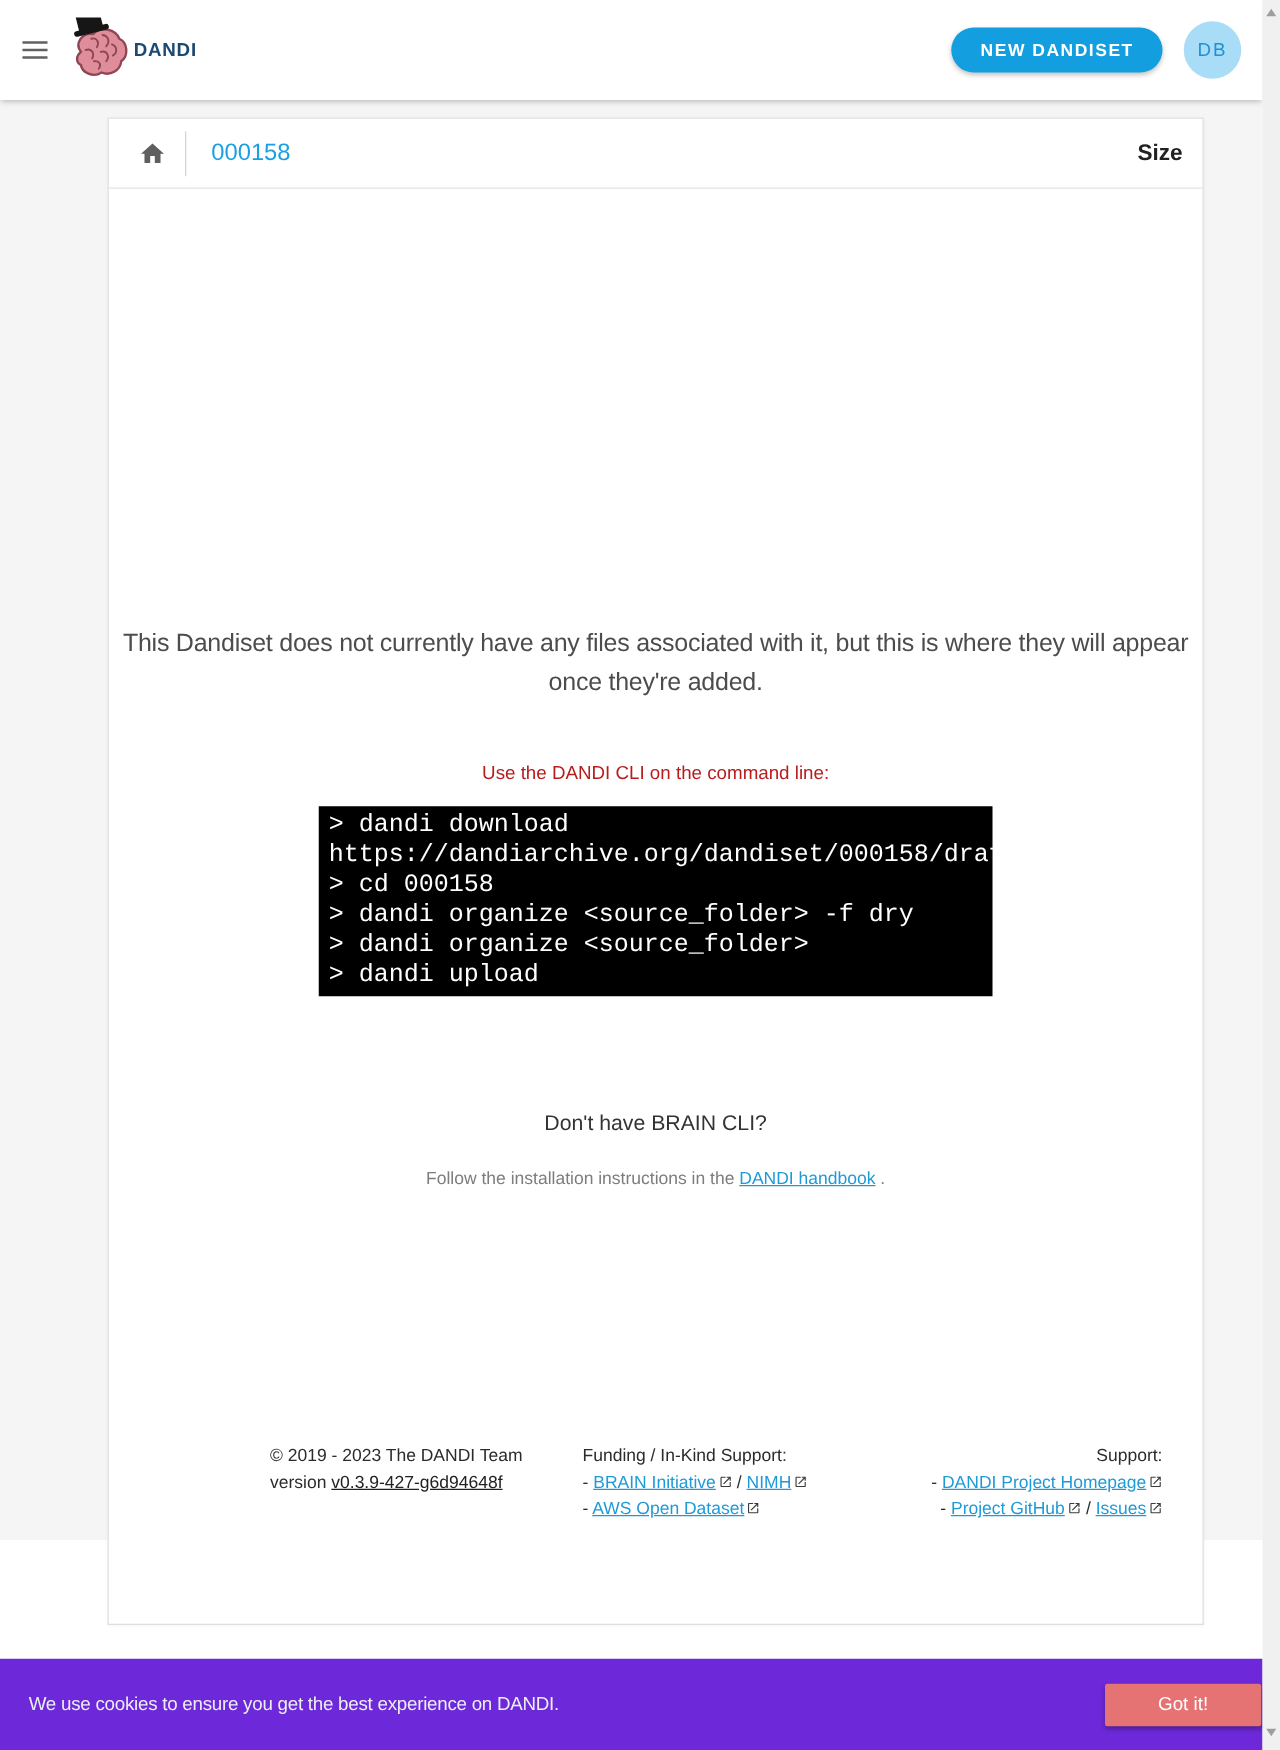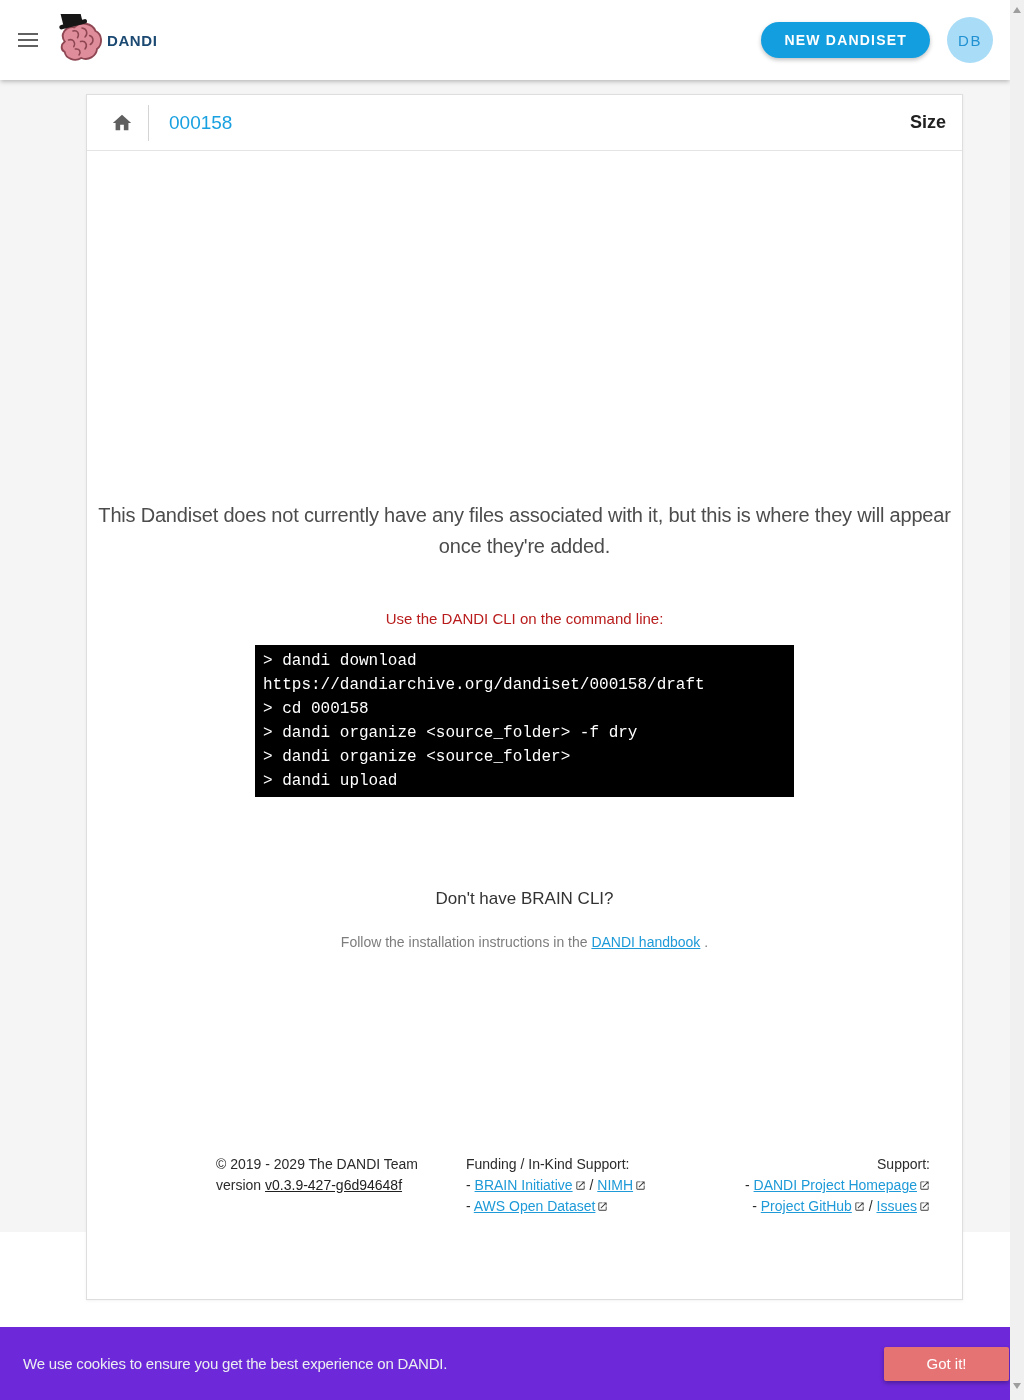--- a/index.html
+++ b/index.html
@@ -38,21 +38,21 @@
     border:1px solid #dedede; box-shadow:0 1px 3px rgba(0,0,0,.05); display:flex; flex-direction:column;margin-left:20px; }
   .crumbrow { height:56px; flex:0 0 56px; display:flex; align-items:center; border-bottom:1px solid #e4e4e4; padding:0 16px 0 24px; }
   .crumb-divider { width:1px; height:36px; background:#d4d4d4; margin:0 20px 0 15px; }
   .dandiset-id { font-size:19px; font-weight:500; color:#18a0e0; cursor:pointer; }
   .size-label { margin-left:auto; font-size:18px; font-weight:bold; color:#212121; }
   .card-content { flex:1; display:flex; flex-direction:column; align-items:center; justify-content:center;gap:12px; }
   .empty-message { width:100%; padding:0 2px; text-align:center; font-size:20px; line-height:31px;
     font-weight:300; color:#4c4c4c; letter-spacing:-.2px; }
   .cli-heading { margin-top:36px; font-size:15px; color:#b91c1c; }
   .codeblock { margin-top:6px; width:539px; background:#000; color:#fff; padding:4px 8px;
-    font-family:"Liberation Mono", monospace; font-size:16px; line-height:24px; }
+    font-family:"Liberation Mono", monospace; font-size:20px; line-height:24px; }
   .codeblock div { white-space:pre-wrap; }
   .no-cli-heading { margin-top:80px; font-size:17px; color:#333; }
   .follow-line { margin-top:13px; font-size:14px; color:#7d7d7d; }
   a.link, .link { color:#1e9ad8; text-decoration:underline; cursor:pointer; }
   
   .footer-col { position:absolute; font-size:14px; line-height:21px; color:#2b2b2b; }
   .footer-col .version-link { color:#212121; text-decoration:underline; cursor:pointer; }
   .ext-icon { display:inline-block; vertical-align:-1px; margin-left:2px; }
   
   .cookie-banner { position:absolute; top:1327px; left:0; width:1010px; height:73px; background:#6d28d9;
@@ -115,21 +115,21 @@
         <div>&gt; dandi upload</div>
       </div>
 
       <div class="no-cli-heading">Don't have BRAIN CLI?</div>
 
       <div class="follow-line"><span>Follow the installation instructions in the </span><a class="link">DANDI handbook</a><span> .</span></div>
     </div>
   </section>
 
   <div class="footer-col" style="left:216px; top:1154px;">
-    <div>© 2019 - 2029 The DANDI Team</div>
+    <div>© 2019 - 2023 The DANDI Team</div>
     <div><span>version </span><a class="version-link">v0.3.9-427-g6d94648f</a></div>
   </div>
 
   <div class="footer-col" style="left:466px; top:1154px;">
     <div>Funding / In-Kind Support:</div>
     <div><span>- </span><a class="link">BRAIN Initiative</a><svg class="ext-icon" width="11" height="11" viewBox="0 0 24 24">
           <path fill="#3c3c3c" d="M19 19H5V5h7V3H5c-1.1 0-2 .9-2 2v14c0 1.1.9 2 2 2h14c1.1 0 2-.9 2-2v-7h-2v7zM14 3v2h3.59l-9.83 9.83 1.41 1.41L19 6.41V10h2V3h-7z"></path>
         </svg><span> / </span><a class="link">NIMH</a><svg class="ext-icon" width="11" height="11" viewBox="0 0 24 24">
           <path fill="#3c3c3c" d="M19 19H5V5h7V3H5c-1.1 0-2 .9-2 2v14c0 1.1.9 2 2 2h14c1.1 0 2-.9 2-2v-7h-2v7zM14 3v2h3.59l-9.83 9.83 1.41 1.41L19 6.41V10h2V3h-7z"></path>
         </svg></div>

